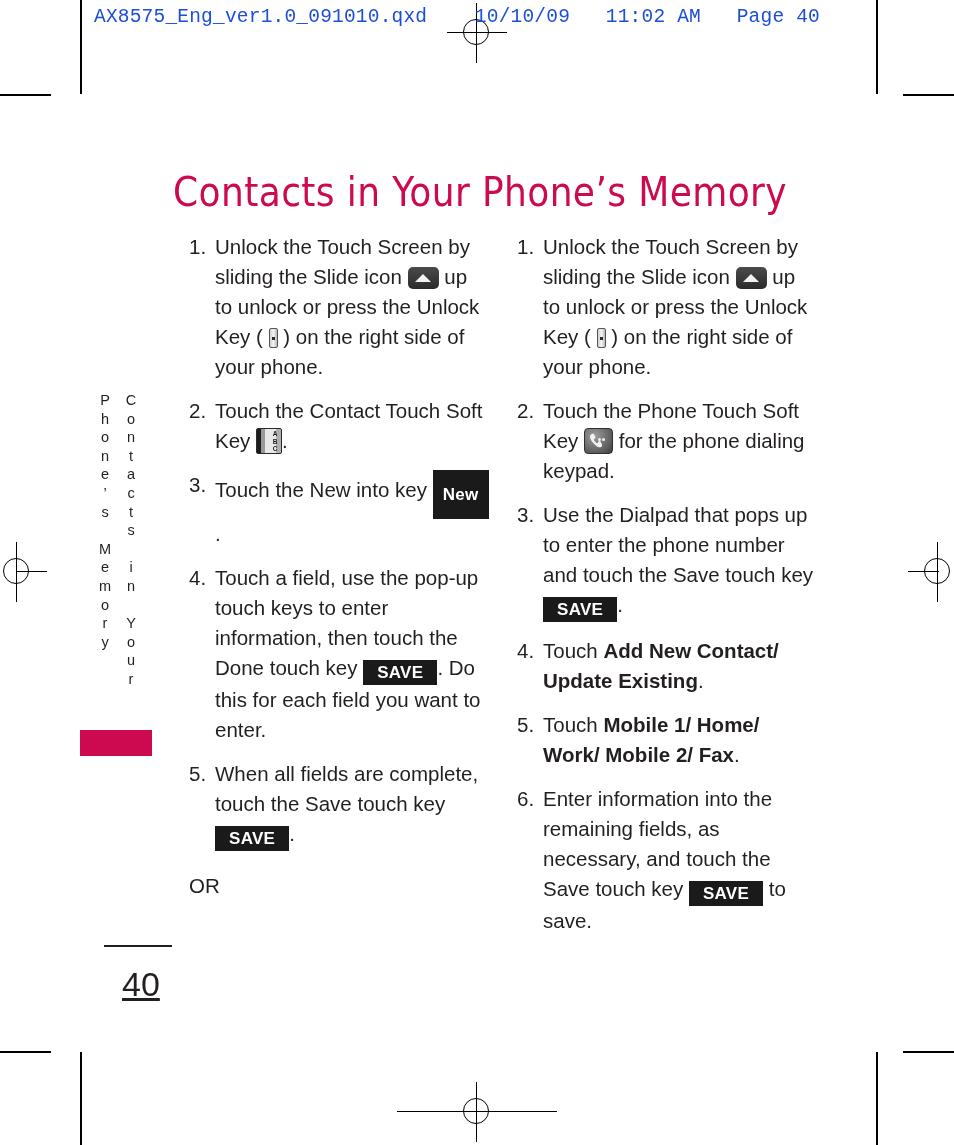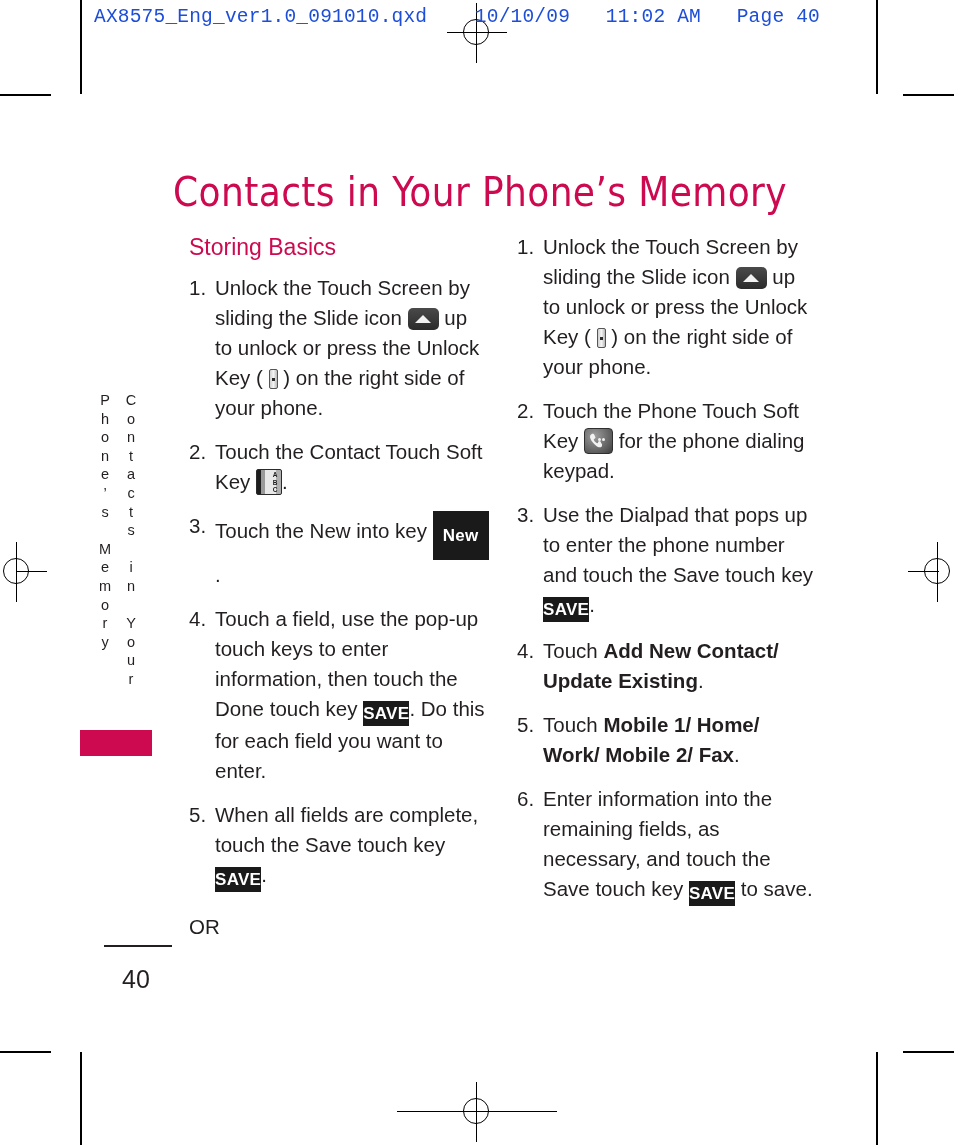--- a/index.html
+++ b/index.html
@@ -149,21 +149,21 @@
     display: inline-block;
     background: #1a1a1a;
     color: #ffffff;
     font-weight: 700;
     font-size: 17px;
     line-height: 25px;
     padding: 12px 10px;
     vertical-align: -3px;
     letter-spacing: 0.3px;
   }
-  .key-black.wide { padding: 0 0; }
+  .key-black.wide { padding: 0 14px; }
 
   
   .icon-slide {
     display: inline-block;
     width: 31px; height: 22px;
     background: linear-gradient(#4a4a4a, #2b2b2b);
     border-radius: 5px;
     vertical-align: -5px;
     position: relative;
   }
@@ -258,22 +258,23 @@
     left: 104px;
     top: 945px;
     width: 68px;
     height: 1.5px;
     background: #231f20;
   }
   .folio {
     position: absolute;
     left: 122px;
     top: 965px;
-    font-size: 25px;
+    font-size: 34px;
     color: #231f20;
+    text-decoration: underline;
   }
 </style>
 </head>
 <body>
 
 <div class="crop-line" style="left:80px; top:0; width:1.5px; height:94px;"></div>
 <div class="crop-line" style="left:0; top:94px; width:51px; height:1.5px;"></div>
 <div class="crop-line" style="left:876px; top:0; width:1.5px; height:94px;"></div>
 <div class="crop-line" style="left:903px; top:94px; width:51px; height:1.5px;"></div>
 
@@ -304,21 +305,20 @@
 </div>
 
 <div class="slug">AX8575_Eng_ver1.0_091010.qxd    10/10/09   11:02 AM   Page 40</div>
 
 <div class="vert-head">Contacts in Your Phone’s Memory</div>
 <div class="vert-tab"></div>
 
 <h1 class="page-title">Contacts in Your Phone’s Memory</h1>
 
 <div class="col col-left">
-  <h2 class="sub-head">Storing Basics</h2>
   <ol class="steps" id="left-steps">
       <li><span class="num">1.</span><span>Unlock the Touch Screen by sliding the Slide icon </span><span class="icon-slide"></span><span> up to unlock or press the Unlock Key ( </span><span class="icon-unlock"></span><span> ) on the right side of your phone.</span></li>
       <li><span class="num">2.</span><span>Touch the Contact Touch Soft Key </span><span class="icon-contacts"><span class="abc">A<br>B<br>C</span></span><span>.</span></li>
       <li><span class="num">3.</span><span>Touch the New into key </span> <span class="key-black">New</span><span>.</span></li>
       <li><span class="num">4.</span><span>Touch a field, use the pop-up touch keys to enter information, then touch the Done touch key </span> <span class="key-black wide">SAVE</span><span>. Do this for each field you want to enter.</span></li>
       <li><span class="num">5.</span><span>When all fields are complete, touch the Save touch key </span> <span class="key-black wide">SAVE</span><span>.</span></li>
     </ol>
   <div class="plain-line">OR</div>
 </div>
 

